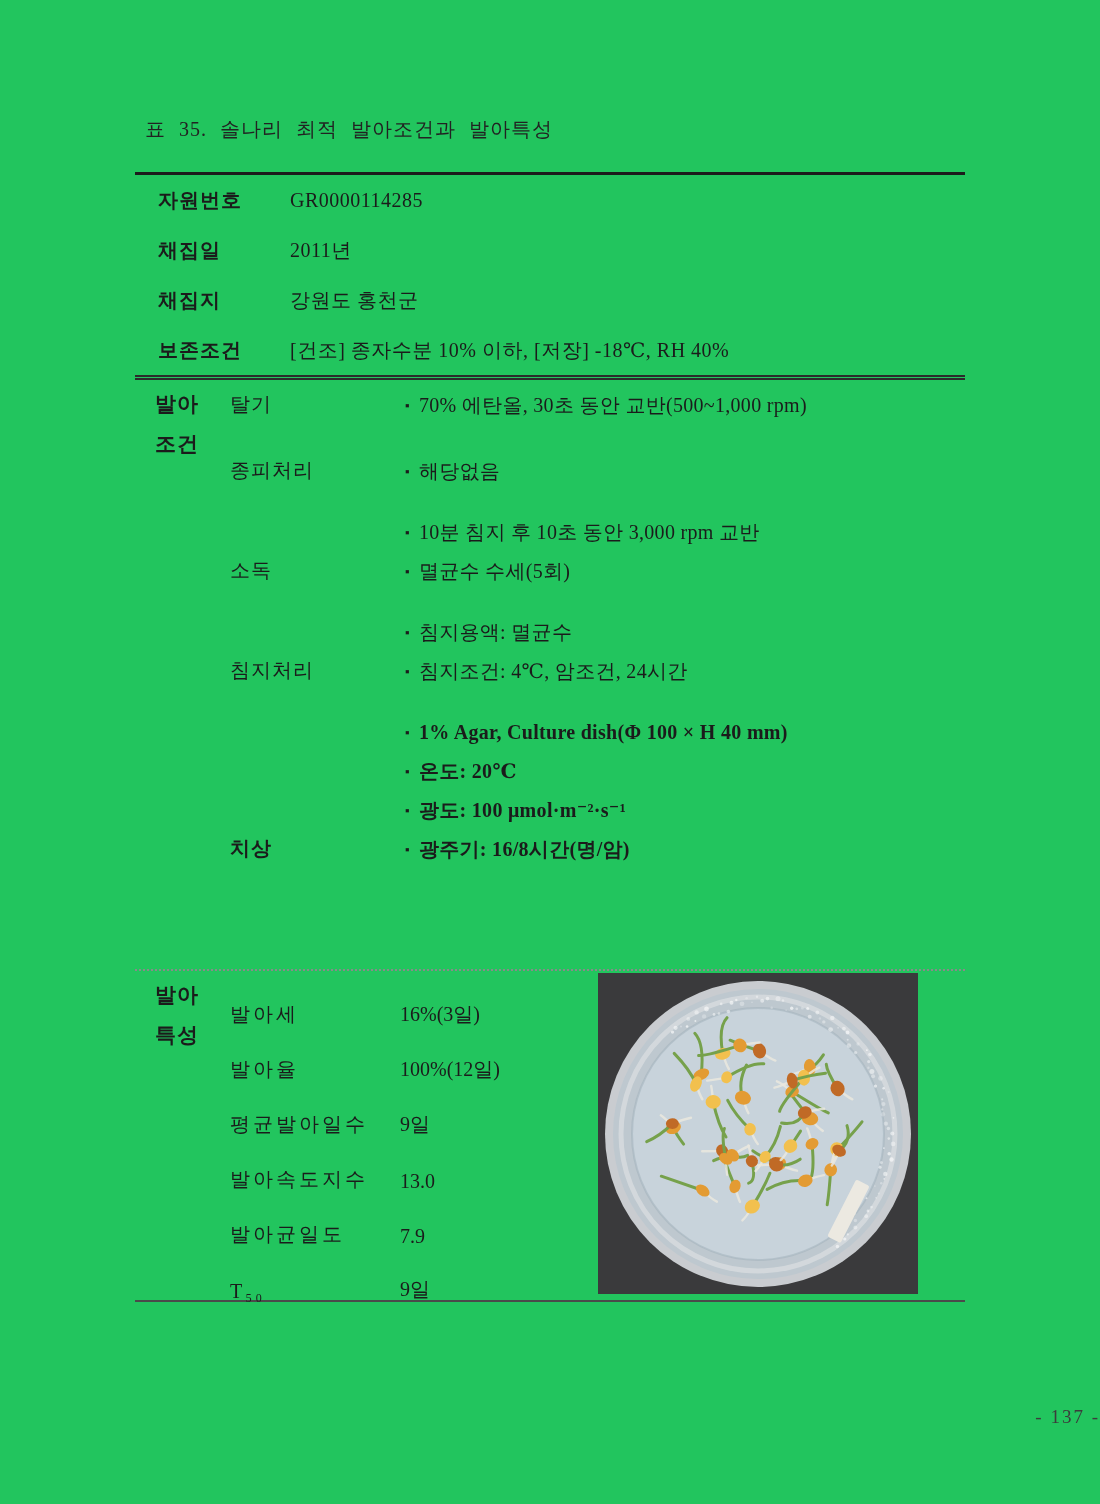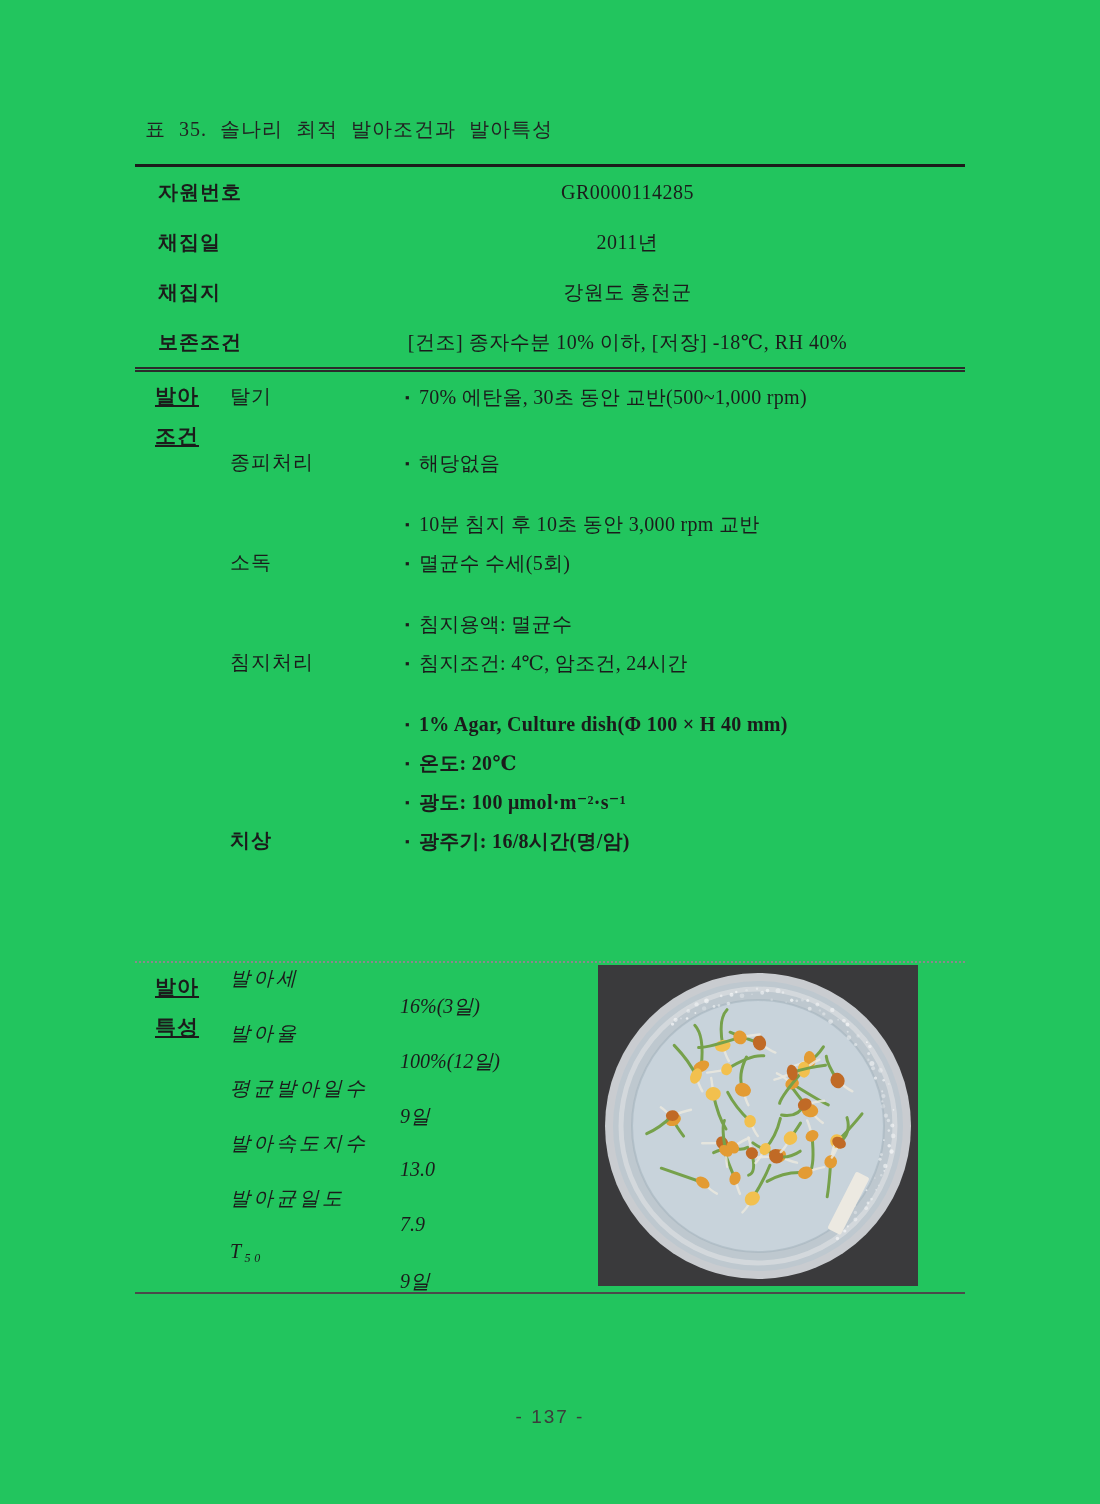--- a/index.html
+++ b/index.html
@@ -11,41 +11,41 @@
     font-family:"Liberation Serif","DejaVu Serif",serif;
     color:#1b1b1b;
     overflow:hidden;
   }
   .doc-title {
     position:absolute; left:145px; top:116px;
     font-size:20px; letter-spacing:1px; word-spacing:7px;
     color:#222;
   }
   .data-table {
-    position:absolute; left:135px; top:164px; width:830px;
+    position:absolute; left:135px; top:172px; width:830px;
   }
   
   .meta-section {
     border-top:3px solid #1c1c1c;
     border-bottom:5px double #2b2b2b;
   }
   .meta-row { display:flex; height:50px; align-items:center; }
   .meta-label {
     width:155px; padding-left:23px;
     font-weight:700; font-size:20px; letter-spacing:1px;
   }
-  .meta-value { flex:1; font-size:20px; letter-spacing:0.5px;text-align:center; }
+  .meta-value { flex:1; font-size:20px; letter-spacing:0.5px; }
   
   .cond-section {
     display:flex;
     min-height:591px;
     border-bottom:2px dotted #8a8a8a;
     padding-top:2px;
   }
-  .sec-label-col { width:95px; padding-left:20px; padding-top:2px;text-decoration:underline; }
+  .sec-label-col { width:95px; padding-left:20px; padding-top:2px; }
   .sec-label-line {
     font-weight:700; font-size:21px; line-height:40px; letter-spacing:1px;
   }
   .cond-groups { flex:1; }
   .cond-group { display:flex; margin-bottom:22px;align-items:flex-end; }
   .cond-group:last-child { margin-bottom:0;font-weight:bold; }
   .cond-label {
     width:175px; font-size:20px; line-height:44px; letter-spacing:1px;
   }
   .cond-items { flex:1; }
@@ -55,32 +55,32 @@
   }
   
   .traits-section {
     position:relative;
     display:flex;
     height:331px;
     border-bottom:2px solid #4a4a4a;
     padding-top:2px;
   }
   .trait-rows { width:335px; }
-  .trait-row { display:flex; height:55px; align-items:flex-start;font-style:italic; }
+  .trait-row { display:flex; height:55px; align-items:flex-end; }
   .trait-label { width:170px; font-size:20px; letter-spacing:3px; }
   .trait-value { flex:1; font-size:20px;margin-top:28px; }
   .photo-wrap {
     position:absolute; left:463px; top:2px;
     width:320px; height:321px;
   }
   .photo-wrap svg { display:block; width:320px; height:321px; }
   .page-number {
     position:absolute; top:1406px; left:0; width:100%;
-    text-align:center;
-    font-family:Liberation Sans, sans-serif;
+    text-align:right;
+    font-family:Liberation Serif, serif;
     font-size:19px; letter-spacing:2px; color:#3c3c3c;
   }
 </style>
 </head>
 <body>
 
 <div class="page">
 
   <div class="doc-title">표 35. 솔나리 최적 발아조건과 발아특성</div>
 

